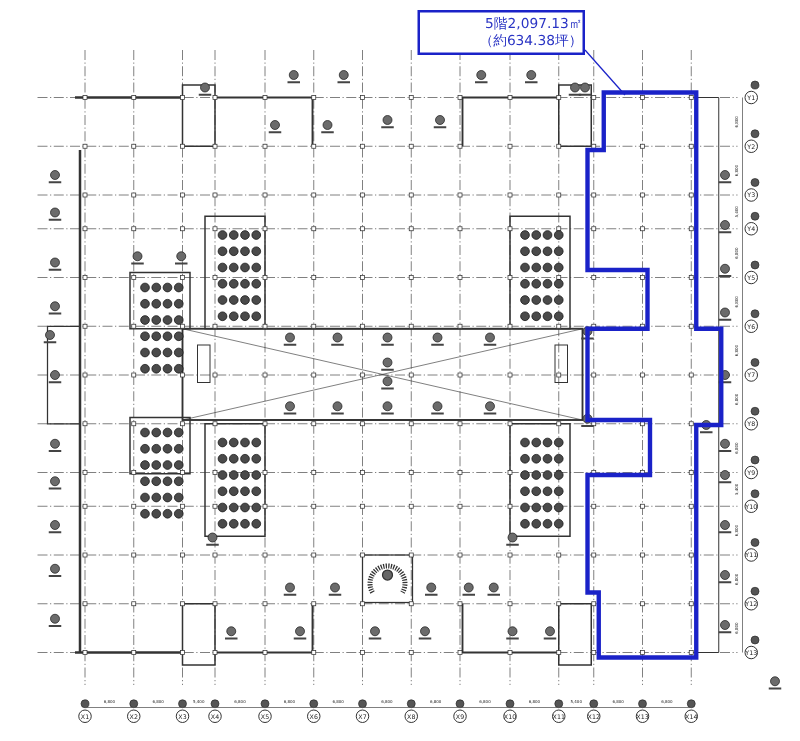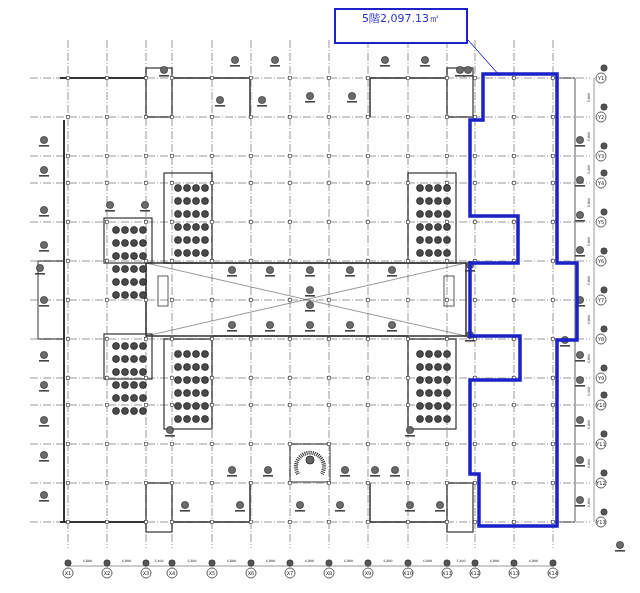--- a/index.html
+++ b/index.html
@@ -1,21 +1,21 @@
 <!DOCTYPE html>
 <html><head>
 <meta charset="utf-8">
 <style>
   html, body { margin: 0; padding: 0; background: #ffffff; }
   body { width: 640px; height: 593px; overflow: hidden; position: relative; font-family: "DejaVu Sans", sans-serif; }
   #plan { position: absolute; left: 0; top: 0; width: 640px; height: 593px; }
   .callout {
     position: absolute; left: 334px; top: 8px; width: 134px; height: 36px;
     border: 2px solid #1a22c8; background: #ffffff; box-sizing: border-box;
-    color: #2a34c4; font-size: 11px; line-height: 14px; text-align: center;
+    color: #2a34c4; font-size: 11px; line-height: 14px; text-align: right;
     padding-top: 2px;
   }
   .callout div { white-space: nowrap; }
   .axlbl { font-family: "DejaVu Sans", sans-serif; font-size: 5px; fill: #222; text-anchor: middle; dominant-baseline: middle; }
   .dim { font-family: "DejaVu Sans", sans-serif; font-size: 3.2px; fill: #222; text-anchor: middle; }
 </style>
 </head>
 <body>
 
 <svg id="plan" viewBox="0 0 640 593" xmlns="http://www.w3.org/2000/svg">
@@ -836,13 +836,14 @@
         <circle cx="601" cy="522" r="5" fill="#fff" stroke="#333" stroke-width="0.8"></circle>
         <text x="601" y="522.5" class="axlbl">Y13</text>
         <circle cx="604" cy="512" r="3.2" fill="#555" stroke="#222" stroke-width="0.5"></circle>
       </g>
       <line x1="594" y1="78" x2="594" y2="522" stroke="#555" stroke-width="0.6"></line>
     </g>
 </svg>
 
 <div class="callout">
   <div>5階2,097.13㎡</div>
+  <div>（約634.38坪）</div>
 </div>
 
 </body></html>

